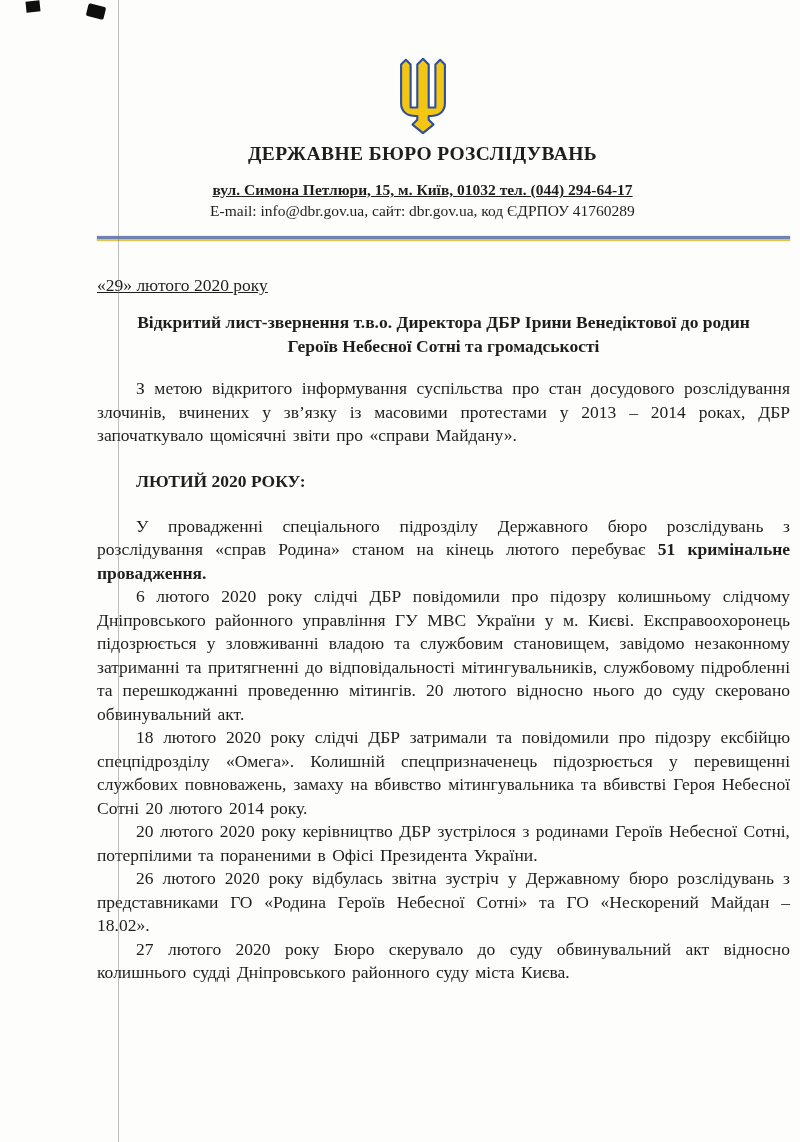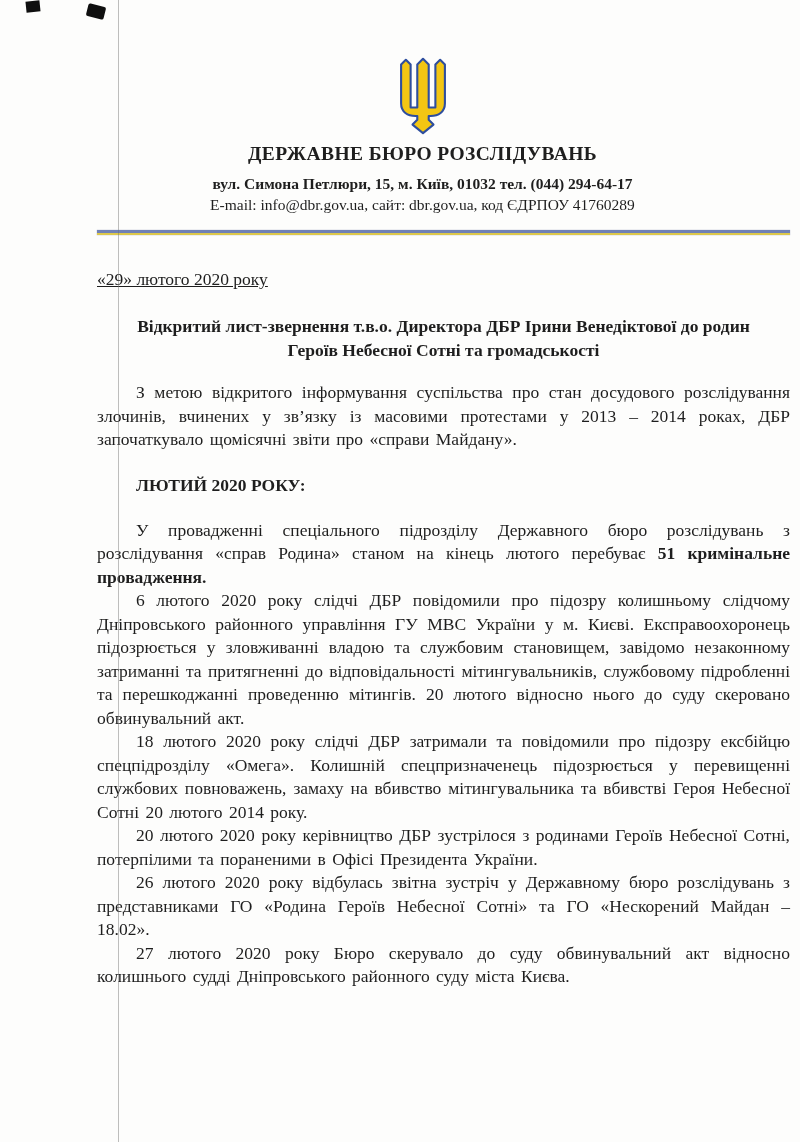--- a/index.html
+++ b/index.html
@@ -50,44 +50,45 @@
     padding-right: 42px; 
   }
   .emblem { line-height: 0; }
   .org-name {
     margin-top: 7px;
     font-size: 19.5px;
     font-weight: bold;
     letter-spacing: 0.4px;
   }
   .address-line {
-    margin-top: 10px;
+    margin-top: 16px;
     font-size: 15.5px;
     font-weight: bold;
+    text-decoration: underline;
   }
   .contact-line {
     margin-top: 3px;
     font-size: 15.5px;
   }
   .divider {
     height: 5px;
     margin-top: 16px;
     background: linear-gradient(to bottom, #7081b5 0 52%, #ddc84b 52% 100%);
     box-shadow: 0 0 1px rgba(90,100,150,0.6);
   }
 
   
   .date-line {
     margin-top: 34px;
     font-size: 17.5px;
   }
   .date-line .underlined { text-decoration: underline; }
 
   .letter-title {
-    margin-top: 24px;
+    margin-top: 14px;
     padding: 0 14px;
     text-align: center;
     font-weight: bold;
     font-size: 17.5px;
     line-height: 24px;
   }
 
   .para {
     margin: 0;
     font-size: 17.5px;

